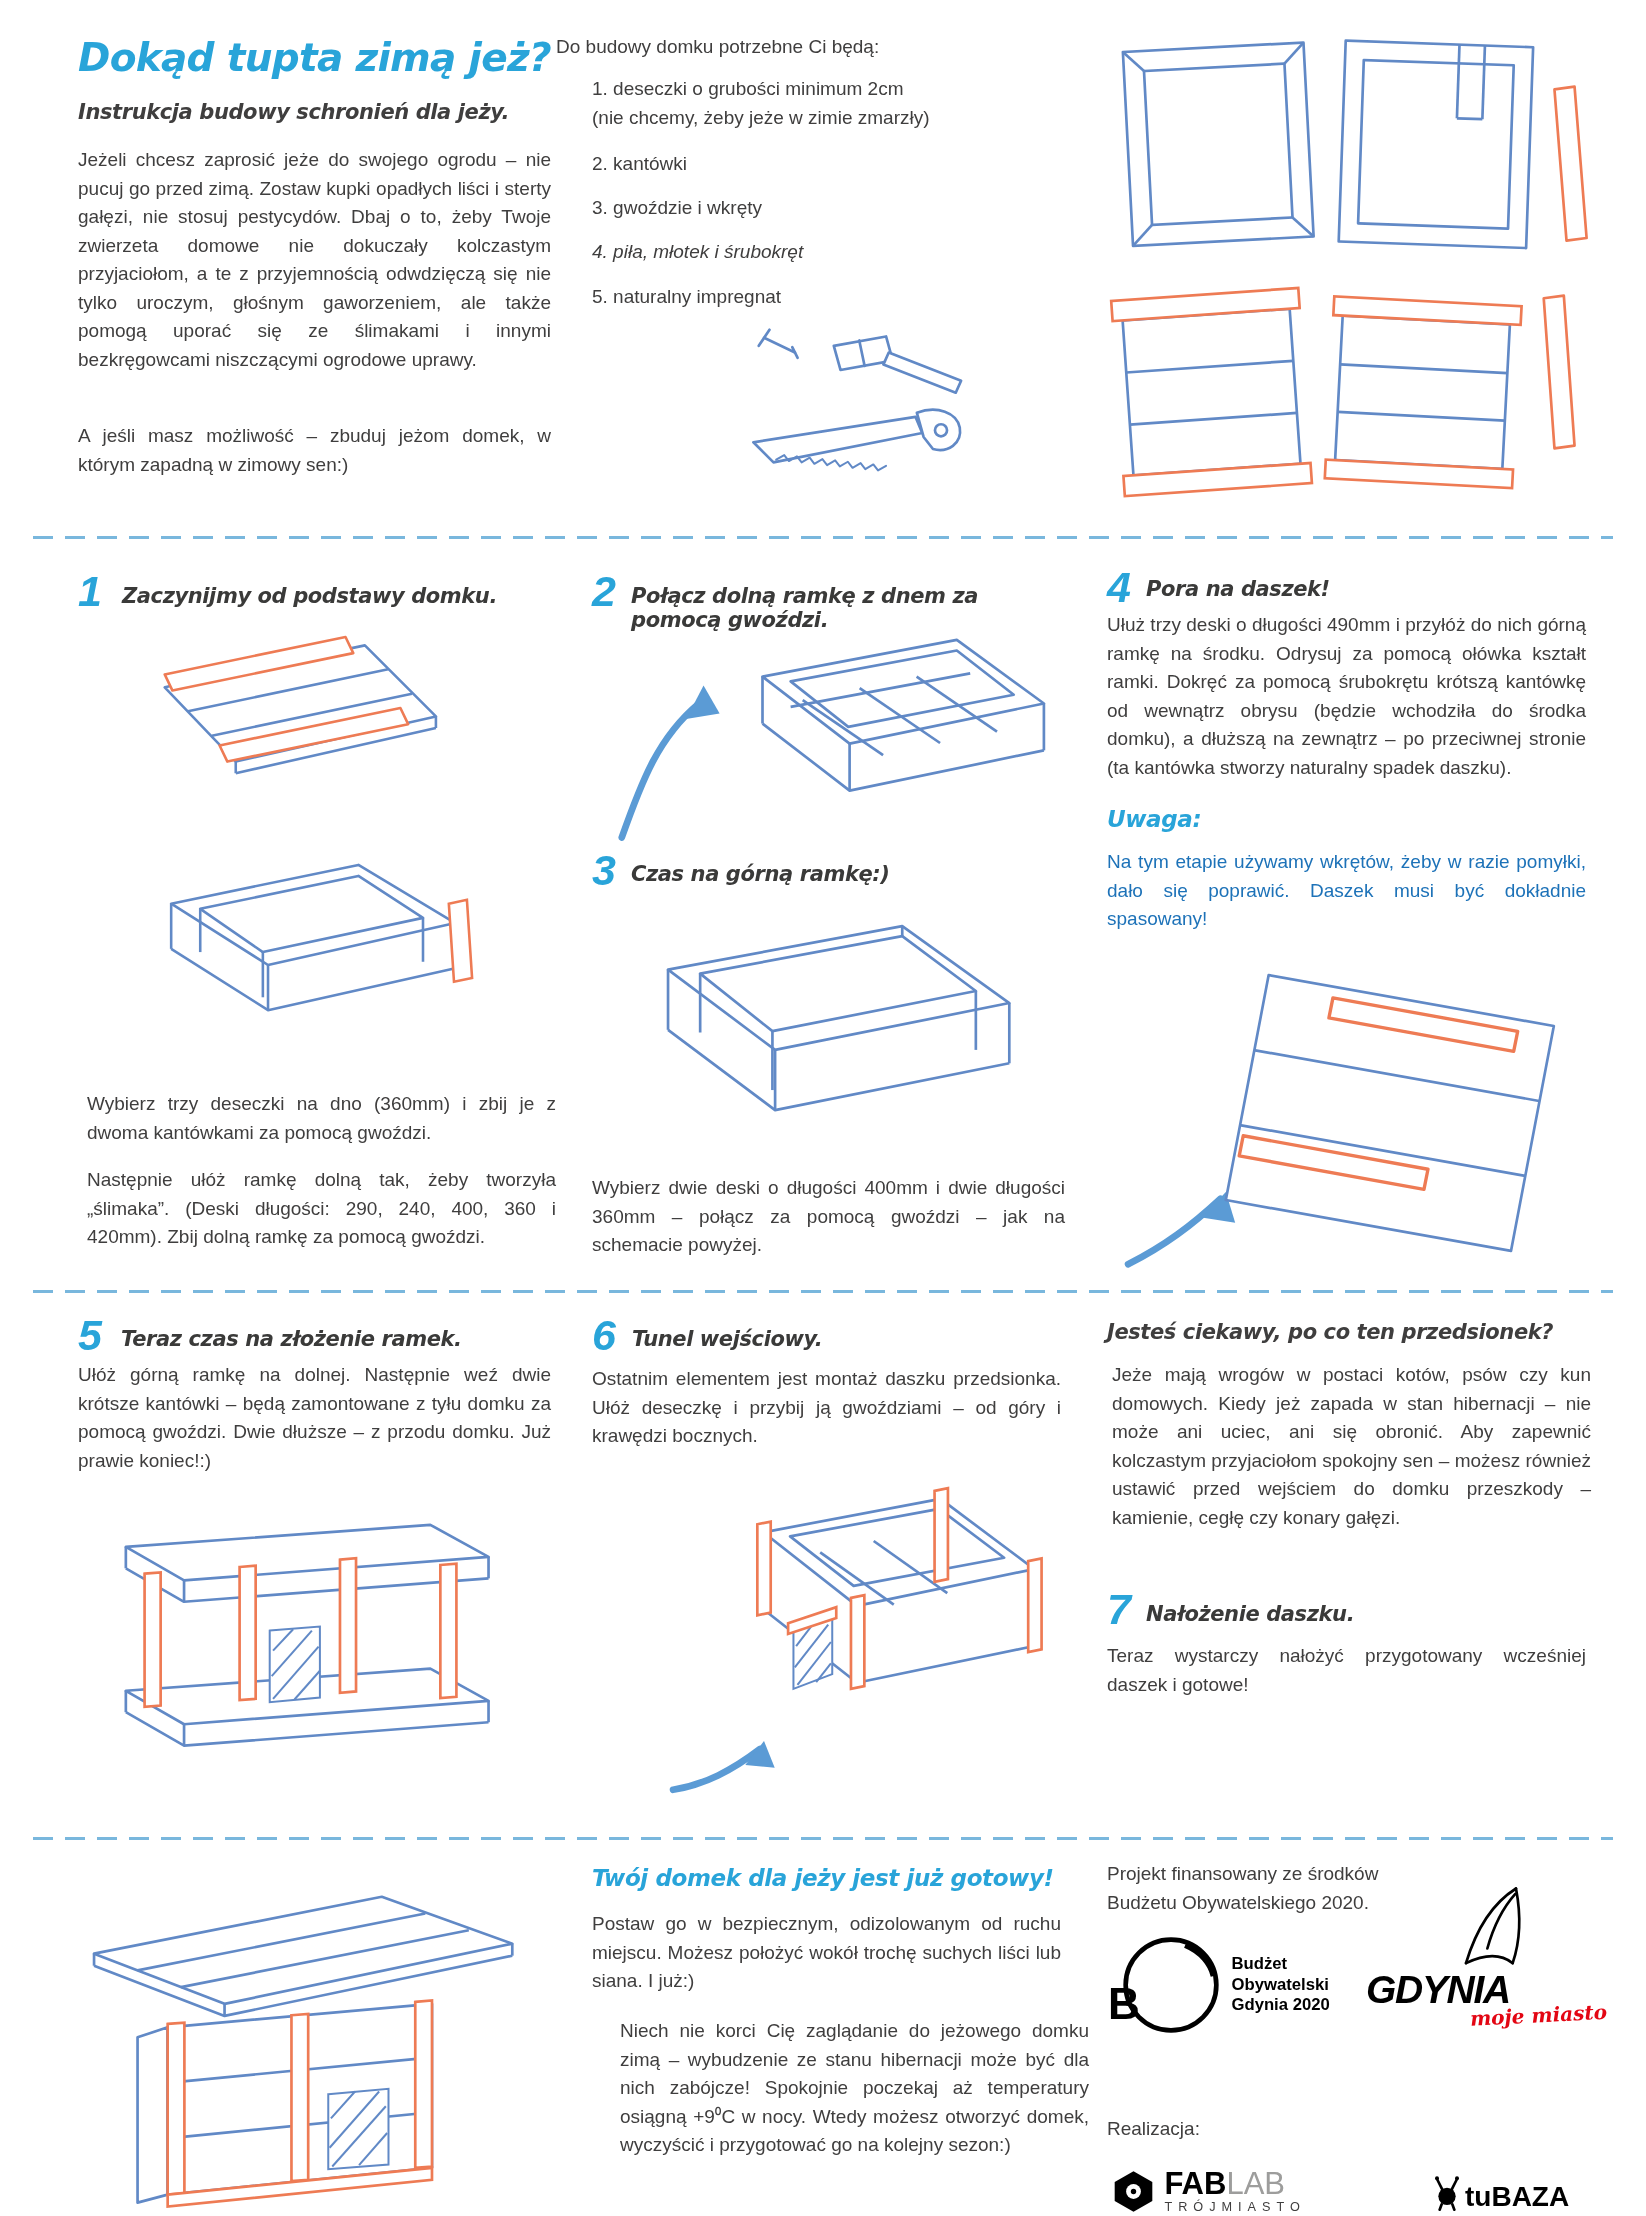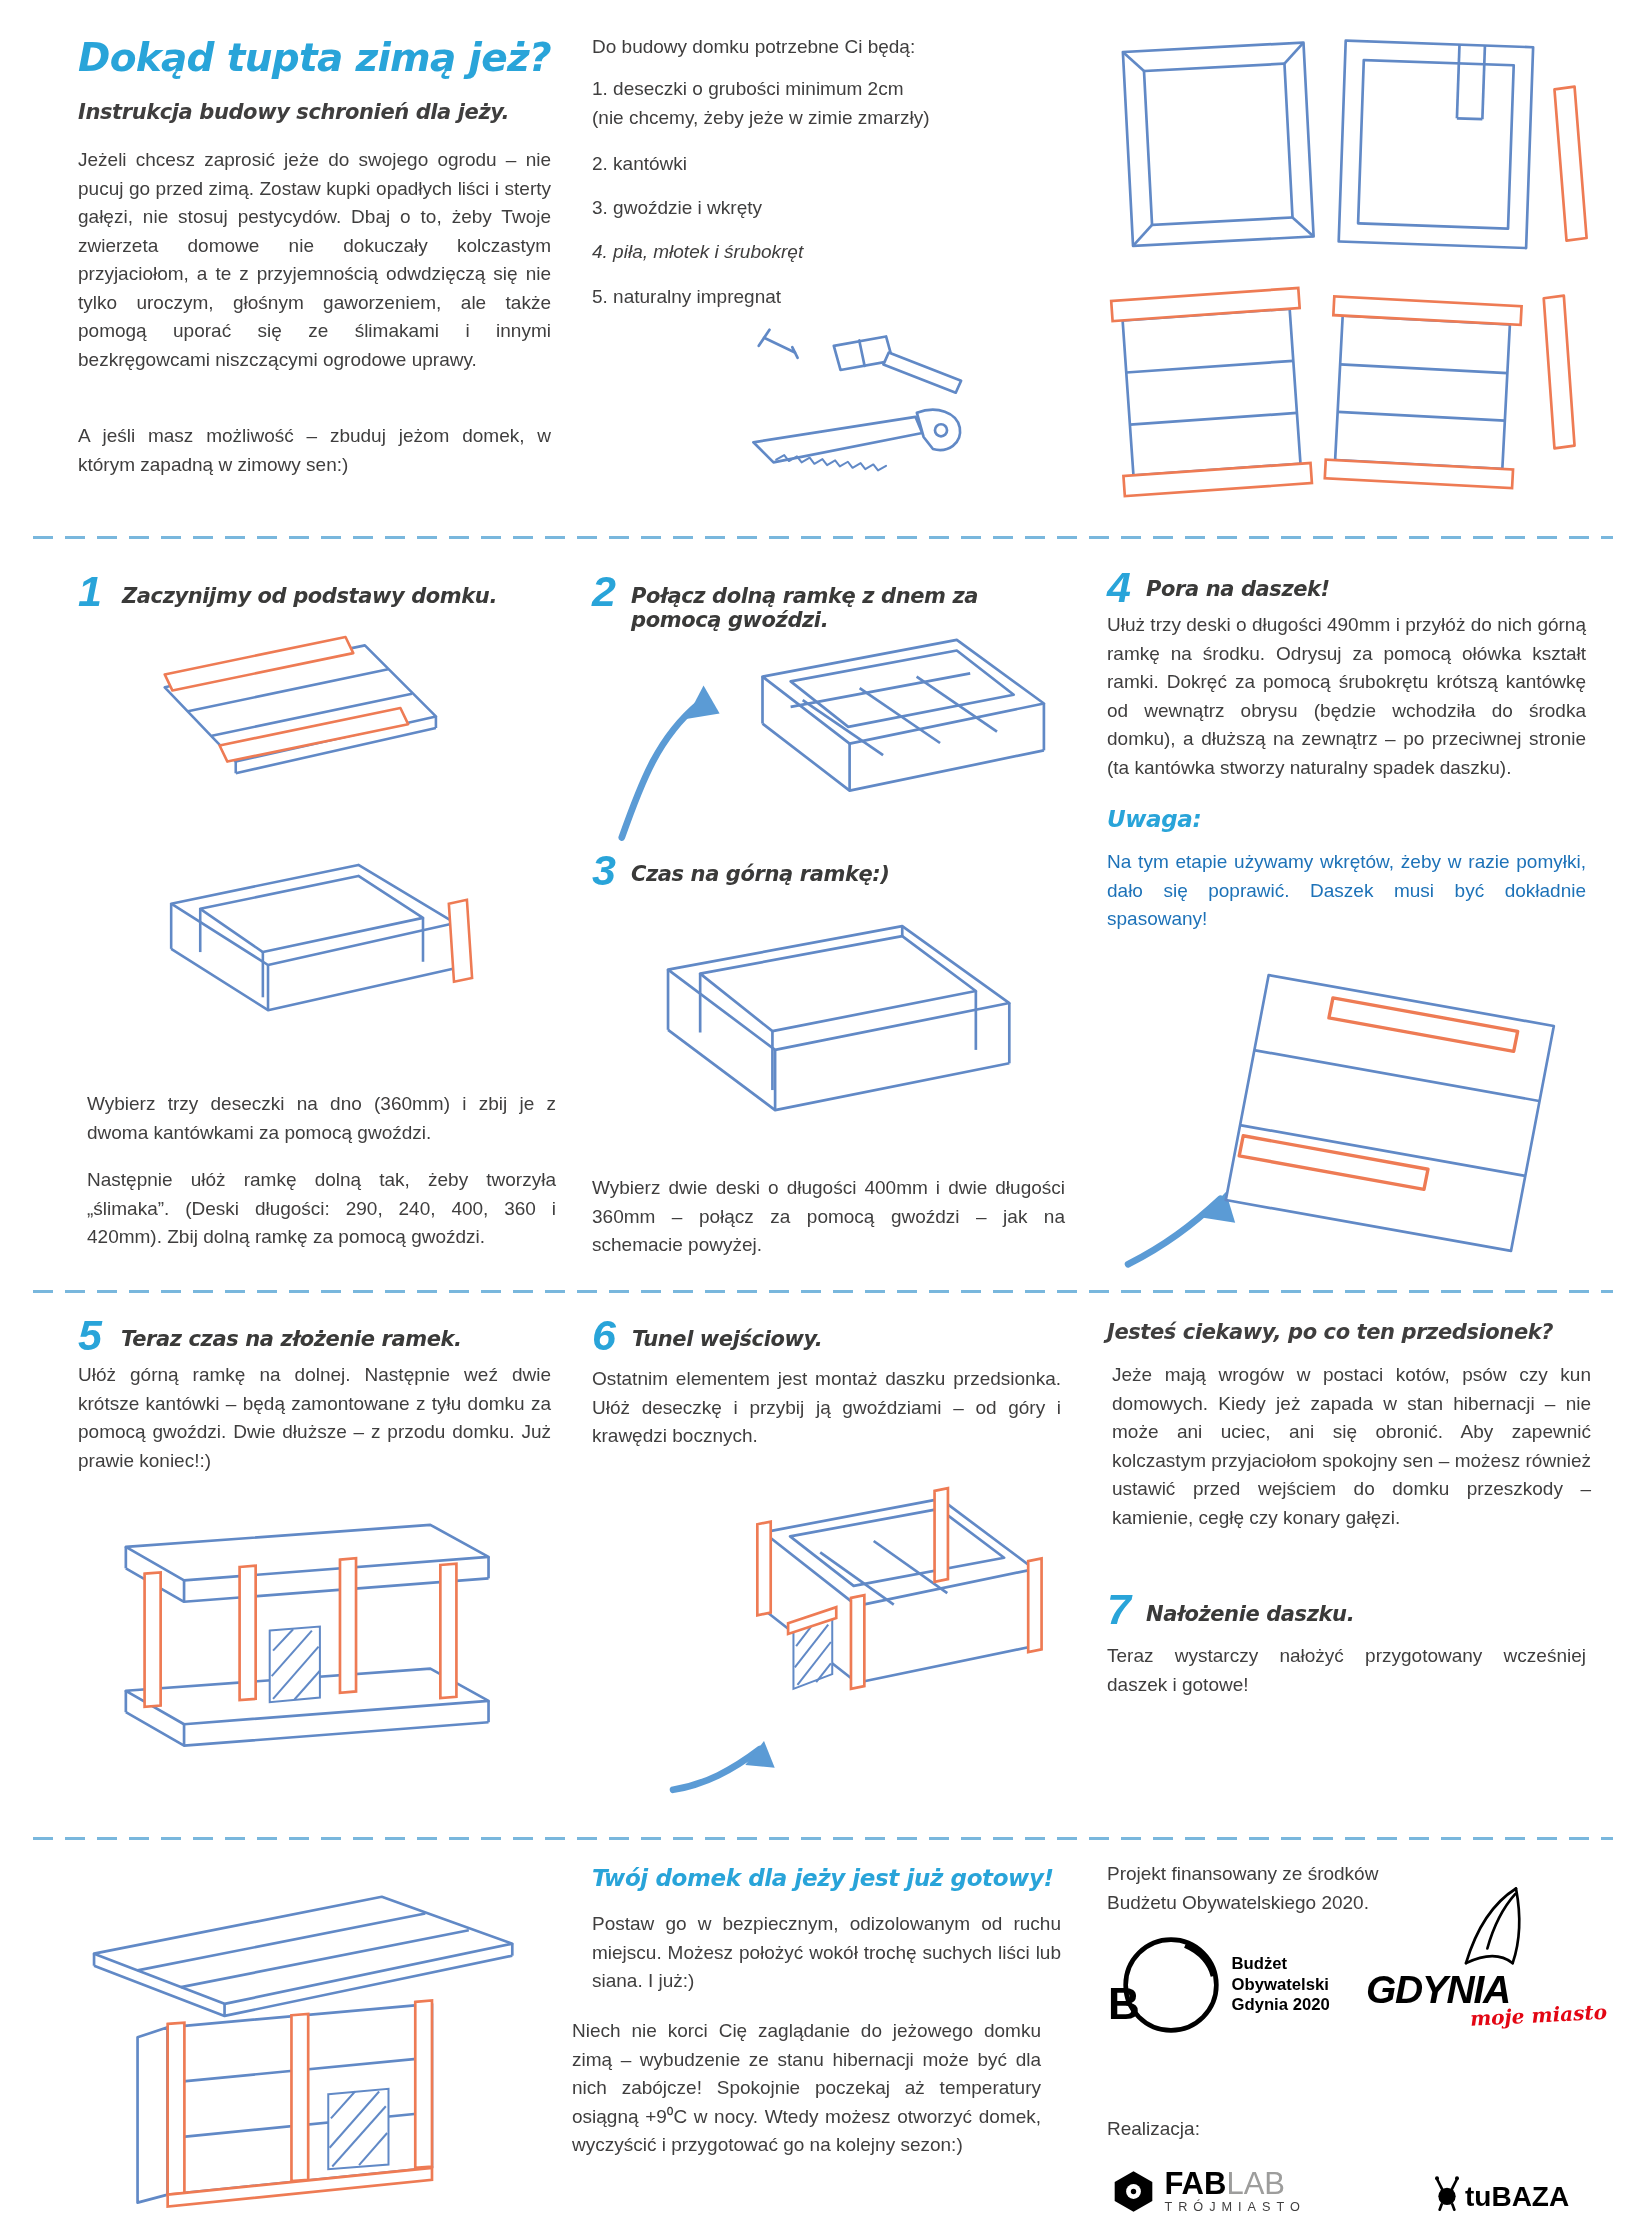--- a/index.html
+++ b/index.html
@@ -19,21 +19,21 @@
   .step-title { font-size:21px; color:#3a3a39; }
   .divider { height:3.3px; background:repeating-linear-gradient(90deg,#79b7dd 0 20px,transparent 20px 32px); }
 
   
   .b-title    { left:78px; top:35px;  width:482px; font-size:39px; letter-spacing:-0.7px; }
   .b-subtitle { left:78px; top:100px; width:469px; font-size:21px; }
   .b-p1       { left:78px; top:146px; width:473px; }
   .b-p2       { left:78px; top:422px; width:473px; }
 
   
-  .b-mat-h  { left:592px; top:33px;  width:435px; }
+  .b-mat-h  { left:556px; top:33px;  width:435px; }
   .b-mat-0  { left:592px; top:75px; width:435px; }
   .b-mat-1  { left:592px; top:150px; width:435px; }
   .b-mat-2  { left:592px; top:194px; width:435px; }
   .b-mat-3  { left:592px; top:238px; width:435px;font-style:italic; }
   .b-mat-4  { left:592px; top:283px; width:435px; }
   .b-tools  { left:730px; top:311px; width:288px; height:201px; }
   .b-matart { left:1091px; top:16.7px;  width:509px; height:509px; }
 
   .d1 { left:33px; top:536px;  width:1580px; }
   .d2 { left:33px; top:1290px; width:1580px; }
@@ -79,21 +79,21 @@
   .q-title  { left:1107px; top:1320px; width:482px; font-size:21px; }
   .q-text   { left:1112px; top:1361px; width:479px; }
   .s7-num   { left:1107px; top:1588px; }
   .s7-title { left:1146px; top:1602px; width:435px; }
   .s7-text  { left:1107px; top:1642px; width:479px; }
 
   
   .house-art { left:67px; top:1860px; width:469px; height:356px; }
   .fin-title { left:592px; top:1865px; width:482px; font-size:23px; }
   .fin-t1    { left:592px; top:1910px; width:469px; }
-  .fin-t2    { left:572px; top:2017px; width:469px; }
+  .fin-t2    { left:620px; top:2017px; width:469px; }
 
   .funding     { left:1107px; top:1860px; width:362px; }
   .budzet-logo { left:1108px; top:1935px; display:flex; align-items:center; }
   .budzet-logo .b-letter { font-size:44px; font-weight:700; color:#000; margin-right:-19px; position:relative; top:19px; z-index:2; }
   .budzet-text { font-size:16.7px; font-weight:700; line-height:1.25; color:#000; margin-left:10.7px; }
   .gdynia-logo { left:1366px; top:1883px; width:241px; text-align:left; }
   .gdynia-name { font-size:39px; font-weight:900; font-style:italic; color:#000000; letter-spacing:-1.3px; line-height:1; }
   .gdynia-tag  { font-size:20px; color:#e30613; font-style:italic; font-weight:700; font-family:"DejaVu Serif", serif; text-align:right; margin-top:-2.7px; transform:rotate(-3deg); }
   .realizacja  { left:1107px; top:2115px; width:268px; }
   .fablab-logo { left:1112px; top:2168px; display:flex; align-items:center; }

